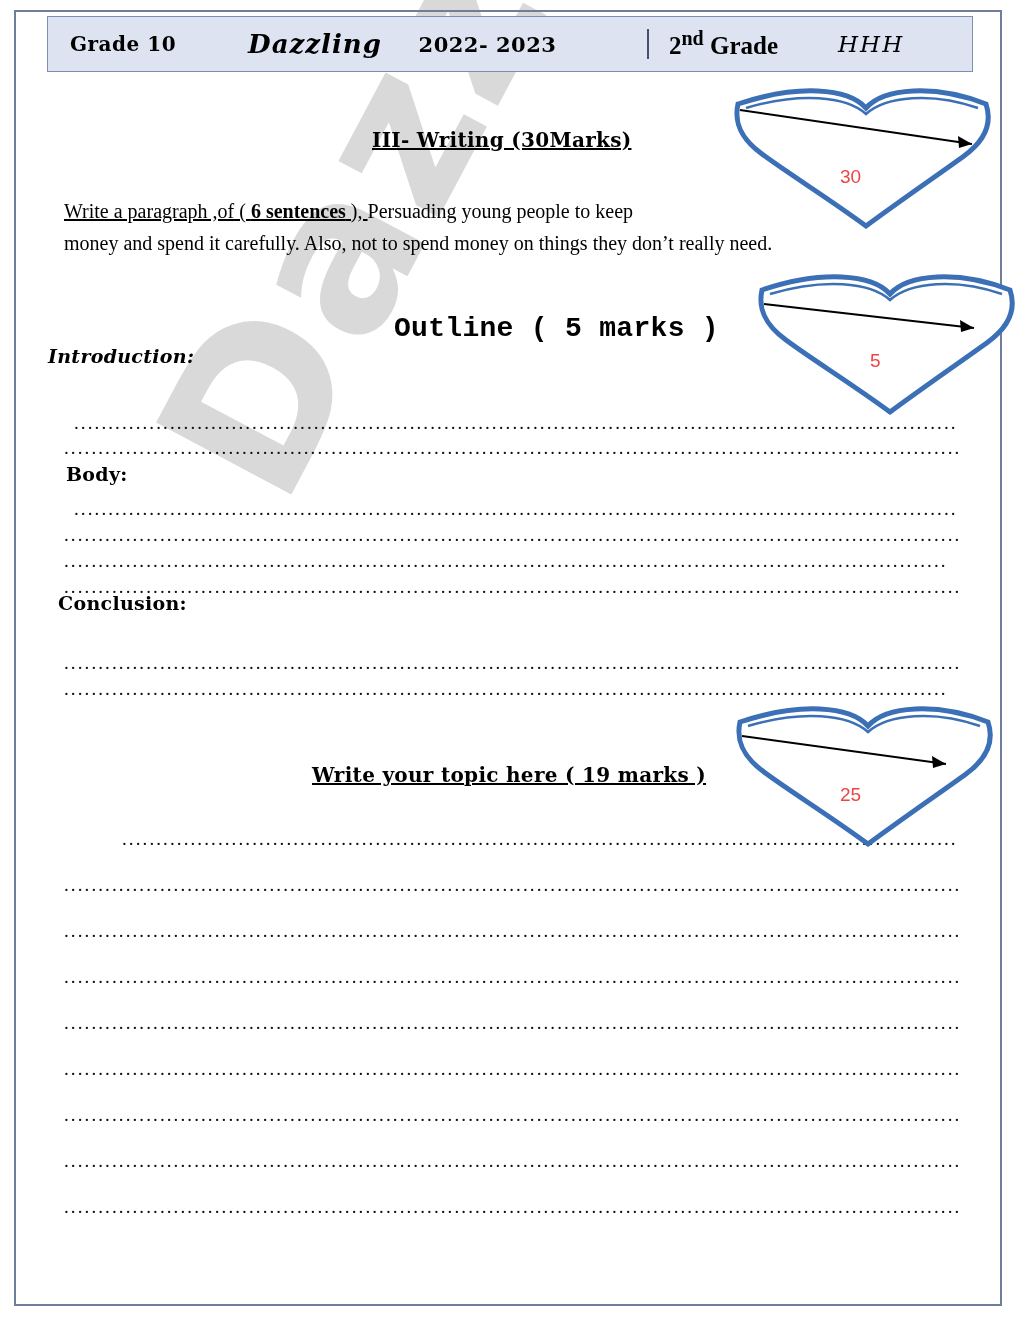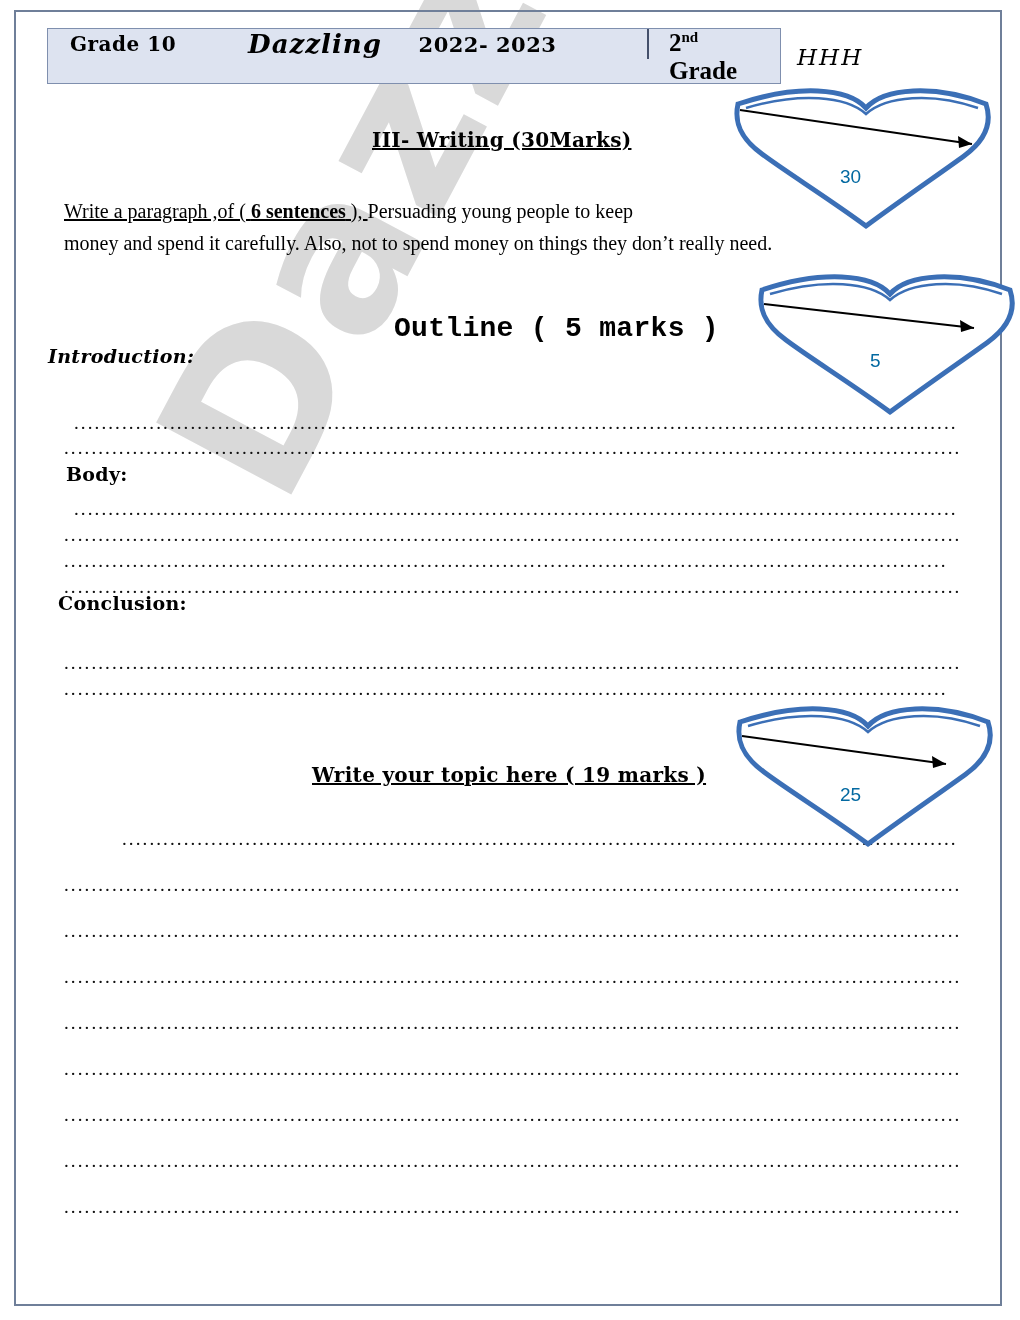--- a/index.html
+++ b/index.html
@@ -54,28 +54,28 @@
     width: 988px;
     height: 1296px;
     border: 2px solid #6f7f99;
     box-sizing: border-box;
   }
 
   
   .header {
     position: absolute;
     left: 47px;
-    top: 28px;
-    width: 734px;
+    top: 16px;
+    width: 926px;
     height: 56px;
     background: #dde3f0;
     border: 1px solid #7f8fae;
     box-sizing: border-box;
     display: flex;
-    align-items: flex-start;
+    align-items: center;
   }
   .header-left {
     flex: 0 0 601px;
     display: flex;
     align-items: center;
     border-right: 2px solid #44506b;
     box-sizing: border-box;
   }
   .header-right {
     flex: 1 1 auto;
@@ -108,21 +108,21 @@
     flex: 1 1 auto;
     padding-right: 82px;
   }
   .hdr-quiz {
     font-family: "Liberation Serif", serif;
     font-weight: bold;
     font-size: 25px;
     margin-left: 20px;
   }
   .hdr-quiz sup {
-    font-size: 15px;
+    font-size: 20px;
   }
   .hdr-initials {
     font-family: "DejaVu Serif", serif;
     font-style: italic;
     font-size: 23px;
     letter-spacing: 2px;
     margin-left: 60px;
   }
 
   
@@ -179,21 +179,21 @@
     width: 270px;
     height: 150px;
   }
   .heart svg {
     display: block;
   }
   .heart .mark {
     position: absolute;
     font-family: "Liberation Sans", sans-serif;
     font-size: 19px;
-    color: #0369a1;
+    color: #ef4444;
   }
 </style>
 </head>
 <body>
 
 <div class="watermark">
   <span>Dazzling</span>
 </div>
 
 <div class="page">

